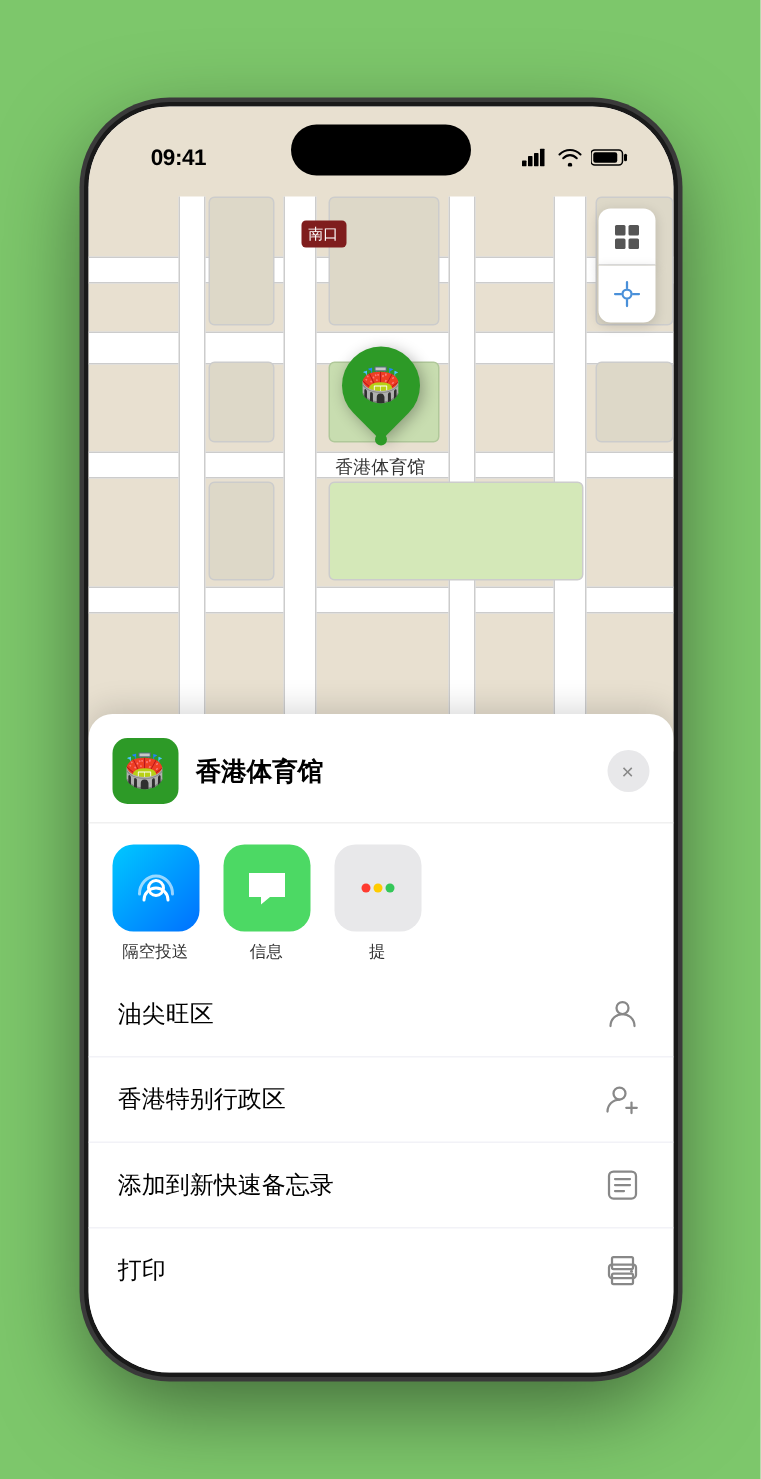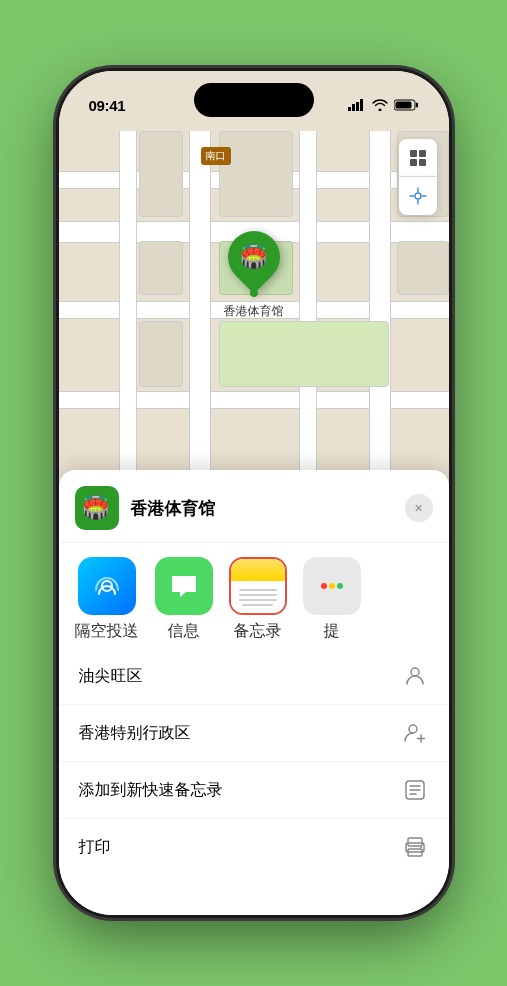--- a/index.html
+++ b/index.html
@@ -30,21 +30,21 @@
       width: 120px;
       height: 34px;
       background: #000;
       border-radius: 20px;
       z-index: 100;
     }
     
     .status-bar {
       position: absolute;
       top: 0;
-      left: 0;
+      left: 12px;
       right: 0;
       height: 54px;
       z-index: 99;
       display: flex;
       align-items: center;
       justify-content: space-between;
       padding: 0 30px;
       padding-top: 14px;
       text-align: center;
     }
@@ -90,21 +90,21 @@
       border-radius: 4px;
     }
     .map-green-block {
       position: absolute;
       background: #c8ddb0;
       border: 1px solid #b0c89a;
       border-radius: 4px;
     }
     .map-label {
       position: absolute;
-      background: #a16207;
+      background: #7f1d1d;
       color: white;
       font-size: 10px;
       padding: 2px 5px;
       border-radius: 3px;
       white-space: nowrap;
     }
     .map-controls {
       position: absolute;
       top: 68px;
       right: 12px;
@@ -213,21 +213,21 @@
     .share-app-icon {
       width: 58px;
       height: 58px;
       border-radius: 14px;
       display: flex;
       align-items: center;
       justify-content: center;
       font-size: 28px;
     }
     .share-app-label {
-      font-size: 16px;
+      font-size: 11px;
       color: #333;
     }
     .airdrop-icon { background: linear-gradient(135deg, #00c8ff, #0070ff); }
     .messages-icon { background: #4cd964; }
     .mail-icon { background: #4a9ded; }
     
     .action-list {
       padding: 0 0;
     }
     .action-item {
@@ -376,34 +376,20 @@
       <div class="share-item">
         <div class="share-app-icon messages-icon">
           <svg width="32" height="32" viewBox="0 0 32 32">
             <path d="M4 6h24v16H18l-6 5v-5H4z" fill="white"></path>
           </svg>
         </div>
         <span class="share-app-label">信息</span>
       </div>
 
 
-      <div class="share-item">
-        <div style="width:58px; height:58px; border-radius:14px; border:2px solid #e74c3c; overflow:hidden; background:#fff;">
-          <div style="width:100%; height:100%; border-radius:11px; overflow:hidden; background:#fff; display:flex; flex-direction:column;">
-            <div style="height:22px; background:linear-gradient(180deg, #ffe066, #ffd700); flex-shrink:0;"></div>
-            <div style="flex:1; background:#fff; display:flex; flex-direction:column; align-items:center; justify-content:center; gap:3px; padding:4px 8px;">
-              <div style="height:2px; background:#d0d0d0; border-radius:1px; width:100%;"></div>
-              <div style="height:2px; background:#d0d0d0; border-radius:1px; width:100%;"></div>
-              <div style="height:2px; background:#d0d0d0; border-radius:1px; width:100%;"></div>
-              <div style="height:2px; background:#d0d0d0; border-radius:1px; width:80%;"></div>
-            </div>
-          </div>
-        </div>
-        <span class="share-app-label">备忘录</span>
-      </div>
 
       <div class="share-item">
         <div style="width:58px; height:58px; border-radius:14px; background:#e8e8ea; display:flex; align-items:center; justify-content:center;">
           <svg width="24" height="8" viewBox="0 0 24 8">
             <circle cx="4" cy="4" r="3" fill="#ff3b30"></circle>
             <circle cx="12" cy="4" r="3" fill="#ffcc00"></circle>
             <circle cx="20" cy="4" r="3" fill="#34c759"></circle>
           </svg>
         </div>
         <span class="share-app-label">提</span>

